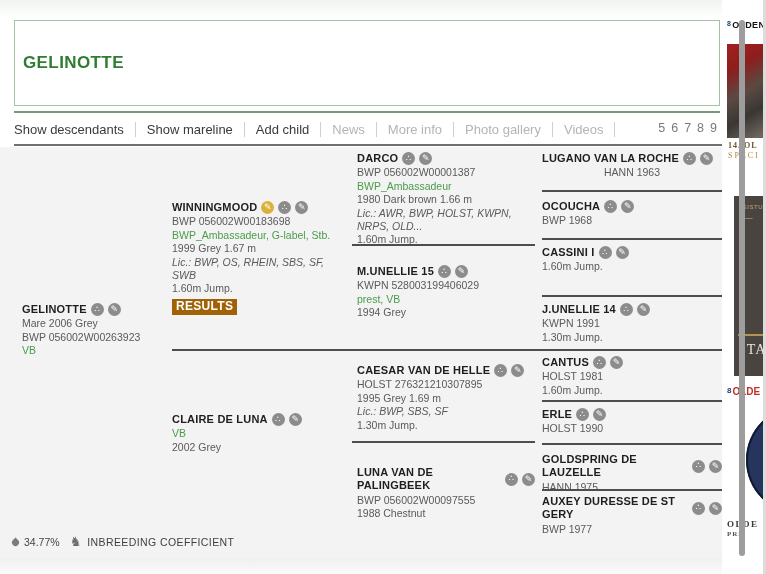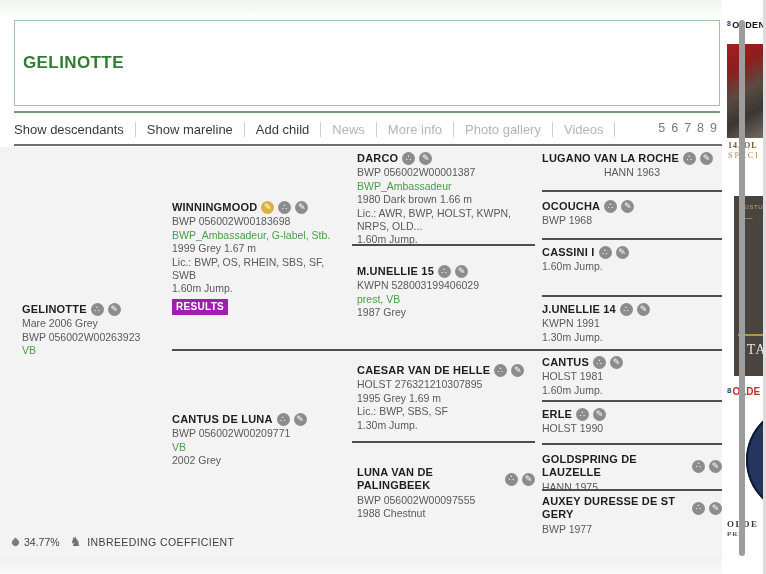--- a/index.html
+++ b/index.html
@@ -25,27 +25,27 @@
   .menu-item.disabled{color:#b4b4b4;}
   .generations{position:absolute;right:2px;top:5px;font-size:12.5px;color:#7a7a7a;}
   .generations span{padding:0 3px;cursor:pointer;}
   .menu-underline{position:absolute;left:14px;top:144px;width:708px;height:2px;background:#6f6f6f;}
   
   .pedigree{position:absolute;left:0;top:147px;width:730px;height:411px;background:#f3f3f3;}
   .cell{position:absolute;font-size:10.5px;line-height:13.4px;color:#5a5a5a;}
   .name-row{display:flex;align-items:center;gap:4px;margin-bottom:1px;}
   .hname{font-size:11px;font-weight:bold;color:#1e1e1e;letter-spacing:.2px;cursor:pointer;}
   .green{color:#4a9c4a;cursor:pointer;}
-  .lic{}
+  .lic{font-style:italic;}
   .icon-circle{width:13px;height:13px;border-radius:50%;background:#8c8c8c;color:#fff;
     display:inline-flex;align-items:center;justify-content:center;flex:0 0 13px;cursor:pointer;}
   .icon-circle.gold{background:#d9b13b;}
   .icon-pencil::before{content:"✎";font-size:9px;line-height:1;}
   .icon-people::before{content:"∴";font-size:9px;line-height:1;margin-top:-1px;}
-  .badge-results{display:inline-block;background:#a21caf;color:#fff;font-size:10px;
+  .badge-results{display:inline-block;background:#a16207;color:#fff;font-size:12px;
     font-weight:bold;padding:1px 4px 2px 4px;margin-top:3px;letter-spacing:.3px;cursor:pointer;}
   .hline{position:absolute;height:2px;background:#4d4d4d;}
   
   .footer-row{position:absolute;left:12px;top:536px;display:flex;align-items:center;
     font-size:10.5px;color:#444;}
   .drop-icon{width:7px;height:7px;background:#7c7c7c;border-radius:0 50% 50% 50%;
     transform:rotate(45deg);margin-right:5px;}
   .horse-icon{font-size:13px;color:#6d6d6d;margin:0 6px 0 10px;line-height:10px;}
   .inb-label{letter-spacing:.4px;color:#3f3f3f;}
   
@@ -128,25 +128,24 @@
     <div>BWP 056002W00183698</div>
     <div class="green">BWP_Ambassadeur, G-label, Stb.</div>
     <div>1999 Grey 1.67 m</div>
     <div class="lic">Lic.: BWP, OS, RHEIN, SBS, SF, SWB</div>
     <div>1.60m Jump.</div>
     <span class="badge-results">RESULTS</span>
   </div>
 
   <div class="cell" style="left:172px;top:266px;width:178px;">
     <div class="name-row">
-      <span class="hname">CANTUS DE LUNA</span>
-      <span class="icon-circle icon-people"></span>
-      <span class="icon-circle icon-pencil"></span>
-    </div>
-    <div>BWP 056002W00209771</div>
+      <span class="hname">CLAIRE DE LUNA</span>
+      <span class="icon-circle icon-people"></span>
+      <span class="icon-circle icon-pencil"></span>
+    </div>
     <div class="green">VB</div>
     <div>2002 Grey</div>
   </div>
 
   <div class="cell" style="left:357px;top:5px;width:178px;">
     <div class="name-row">
       <span class="hname">DARCO</span>
       <span class="icon-circle icon-people"></span>
       <span class="icon-circle icon-pencil"></span>
     </div>
@@ -158,21 +157,21 @@
   </div>
 
   <div class="cell" style="left:357px;top:118px;width:178px;">
     <div class="name-row">
       <span class="hname">M.UNELLIE 15</span>
       <span class="icon-circle icon-people"></span>
       <span class="icon-circle icon-pencil"></span>
     </div>
     <div>KWPN 528003199406029</div>
     <div class="green">prest, VB</div>
-    <div>1987 Grey</div>
+    <div>1994 Grey</div>
   </div>
 
   <div class="cell" style="left:357px;top:217px;width:178px;">
     <div class="name-row">
       <span class="hname">CAESAR VAN DE HELLE</span>
       <span class="icon-circle icon-people"></span>
       <span class="icon-circle icon-pencil"></span>
     </div>
     <div>HOLST 276321210307895</div>
     <div>1995 Grey 1.69 m</div>

